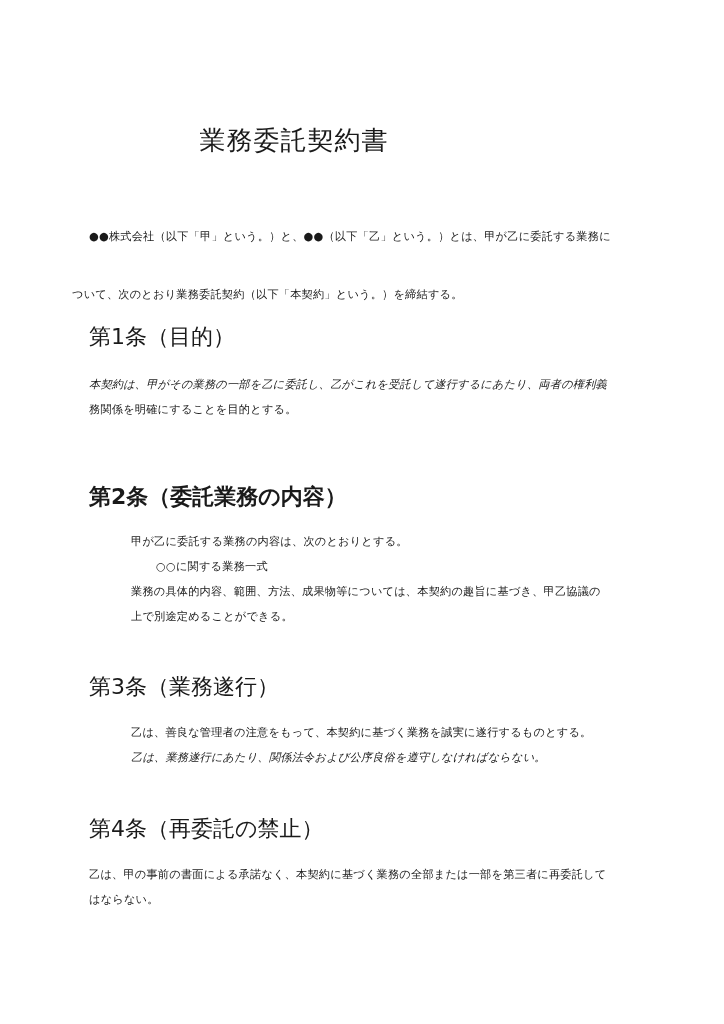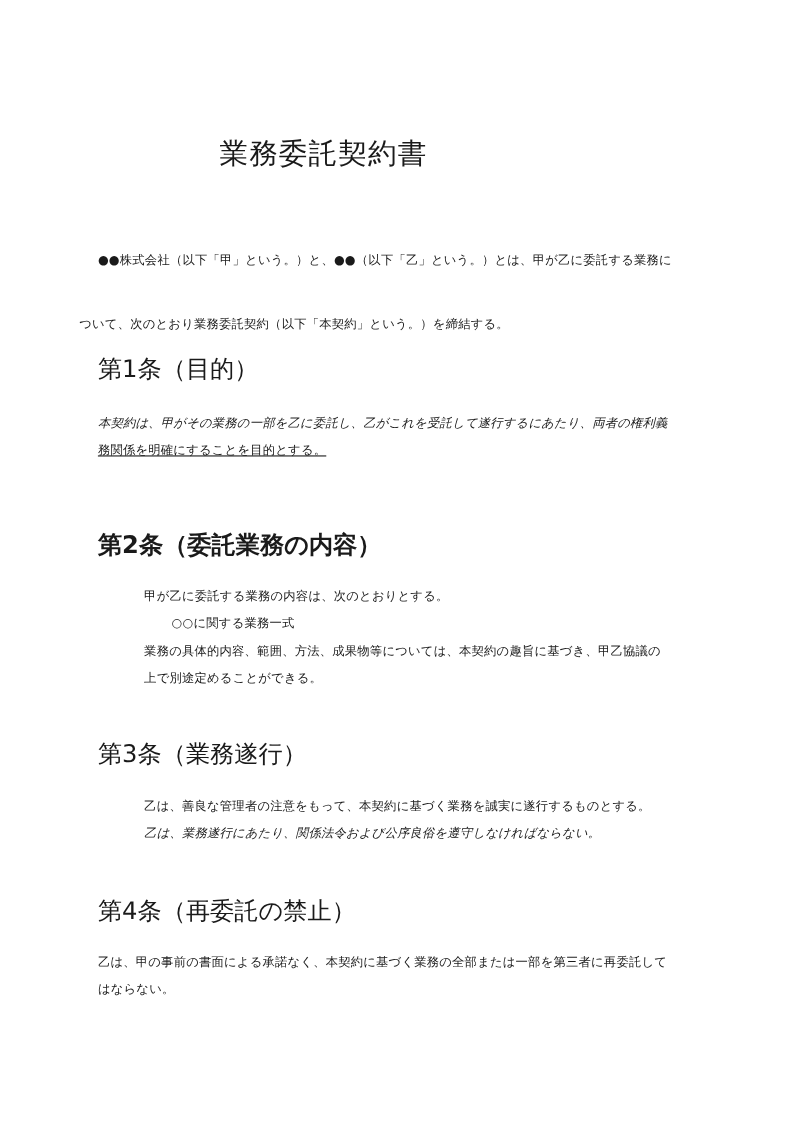--- a/index.html
+++ b/index.html
@@ -14,21 +14,21 @@
 <body>
 
 <div>
   <div class="title">業務委託契約書</div>
 
   <div class="line" style="left:89px; top:218px;margin-top:11px;">●●株式会社（以下「甲」という。）と、●●（以下「乙」という。）とは、甲が乙に委託する業務に</div>
   <div class="line" style="left:72px; top:243px;margin-top:44px;">ついて、次のとおり業務委託契約（以下「本契約」という。）を締結する。</div>
 
   <div class="heading" style="top:324px;">第1条（目的）</div>
   <div class="line" style="left:89px; top:377px;font-style:italic;">本契約は、甲がその業務の一部を乙に委託し、乙がこれを受託して遂行するにあたり、両者の権利義</div>
-  <div class="line" style="left:89px; top:402px;text-decoration:underline;">務関係を明確にすることを目的とする。</div>
+  <div class="line" style="left:89px; top:402px;">務関係を明確にすることを目的とする。</div>
 
   <div class="heading" style="top:484px;font-weight:bold;">第2条（委託業務の内容）</div>
   <div class="line" style="left:131px; top:534px;">甲が乙に委託する業務の内容は、次のとおりとする。</div>
   <div class="line" style="left:156px; top:559px;">○○に関する業務一式</div>
   <div class="line" style="left:131px; top:584px;">業務の具体的内容、範囲、方法、成果物等については、本契約の趣旨に基づき、甲乙協議の</div>
   <div class="line" style="left:131px; top:609px;">上で別途定めることができる。</div>
 
   <div class="heading" style="top:674px;">第3条（業務遂行）</div>
   <div class="line" style="left:131px; top:725px;">乙は、善良な管理者の注意をもって、本契約に基づく業務を誠実に遂行するものとする。</div>
   <div class="line" style="left:131px; top:750px;font-style:italic;">乙は、業務遂行にあたり、関係法令および公序良俗を遵守しなければならない。</div>

